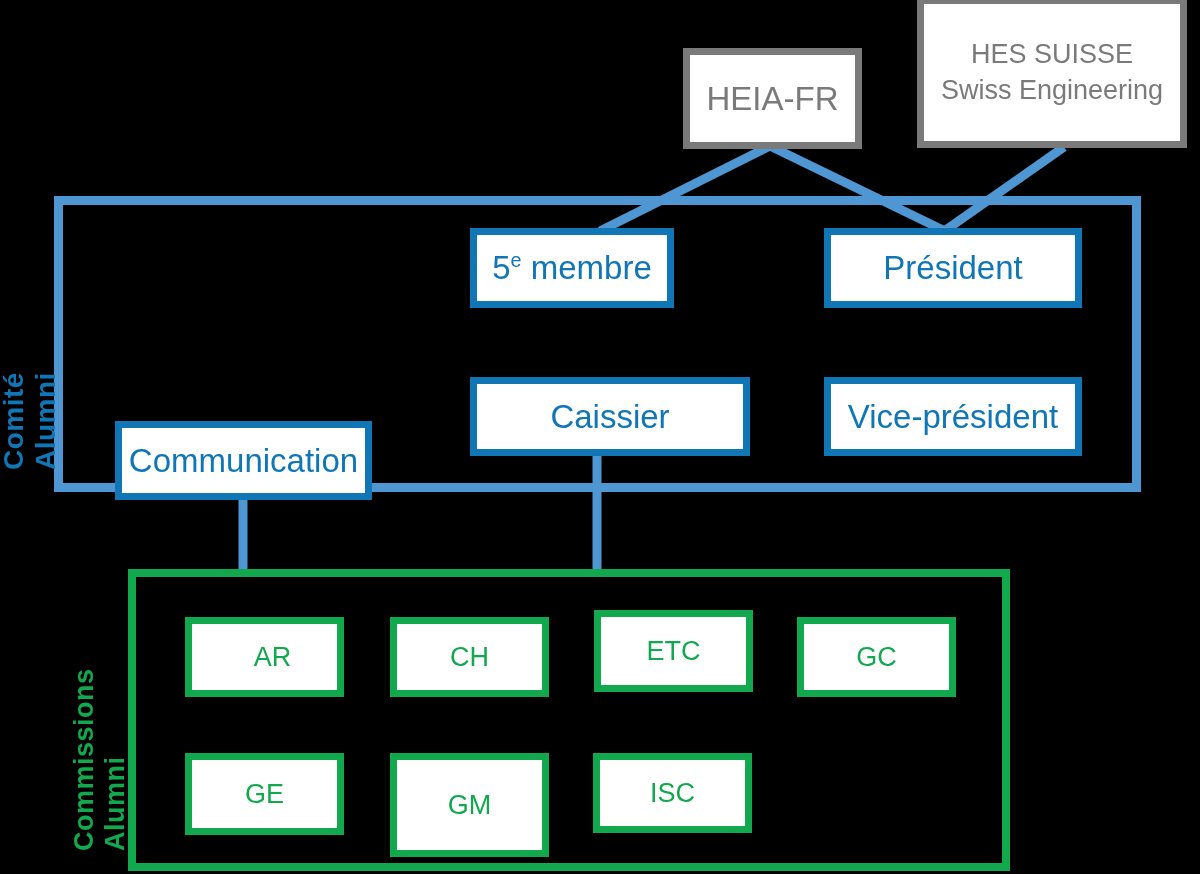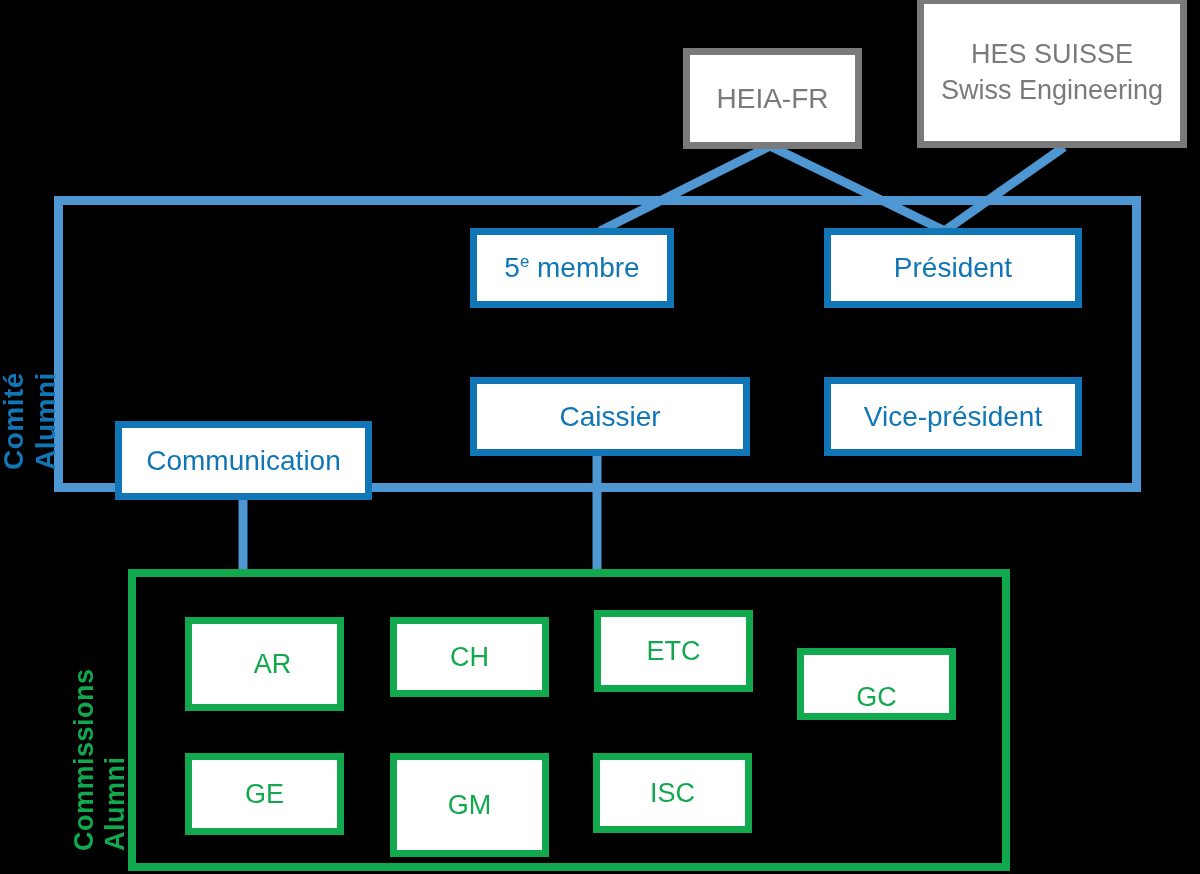--- a/index.html
+++ b/index.html
@@ -19,21 +19,21 @@
   .stage{position:relative;width:1200px;height:874px;background:var(--background);}
 
   .frame{position:absolute;background:transparent;}
   .frame.blue{border:9px solid var(--blue_light);}
   .frame.green{border:8px solid var(--green);}
 
   .node{
     position:absolute;
     background:var(--box_fill);
     display:flex;align-items:center;justify-content:center;
-    font-size:28px;line-height:1.2;text-align:center;
+    font-size:33px;line-height:1.2;text-align:center;
   }
   .node.gray{border:7px solid var(--gray);color:var(--gray);}
   .node.blue{border:7px solid var(--blue_dark);color:var(--blue_dark);}
   .node.greenb{border:7px solid var(--green);color:var(--green);font-size:27px;}
 
   .node .sup{font-size:0.6em;vertical-align:super;line-height:0;}
 
   .vlabel{
     position:absolute;
     display:flex;align-items:center;justify-content:center;
@@ -52,24 +52,24 @@
   #hes-box{left:917px;top:-3px;width:270px;height:151px;font-size:27px;line-height:1.33;}
   #comite-frame{left:54px;top:196px;width:1087px;height:296px;}
   #comite-label{left:12px;top:278px;width:36px;height:192px;}
   #node-5e{left:470px;top:228px;width:204px;height:80px;}
   #node-president{left:824px;top:228px;width:258px;height:80px;}
   #node-communication{left:115px;top:377px;width:257px;height:79px;margin-top:44px;}
   #node-caissier{left:470px;top:377px;width:280px;height:79px;}
   #node-vice{left:824px;top:377px;width:258px;height:79px;justify-content:center;}
   #commissions-frame{left:128px;top:569px;width:882px;height:302px;}
   #commissions-label{left:82px;top:585px;width:36px;height:266px;}
-  #node-ar{left:185px;top:617px;width:159px;height:94px;padding-left:16px;}
+  #node-ar{left:185px;top:617px;width:159px;height:80px;padding-left:16px;}
   #node-ch{left:390px;top:617px;width:159px;height:80px;}
   #node-etc{left:594px;top:610px;width:159px;height:82px;}
-  #node-gc{left:797px;top:648px;width:159px;height:72px;align-items:flex-end;}
+  #node-gc{left:797px;top:617px;width:159px;height:80px;}
   #node-ge{left:185px;top:753px;width:159px;height:82px;}
   #node-gm{left:390px;top:753px;width:159px;height:104px;}
   #node-isc{left:593px;top:753px;width:159px;height:80px;}
 </style>
 </head>
 <body>
 
 <div class="stage">
 
   <svg class="connectors" viewBox="0 0 1200 874" xmlns="http://www.w3.org/2000/svg">

